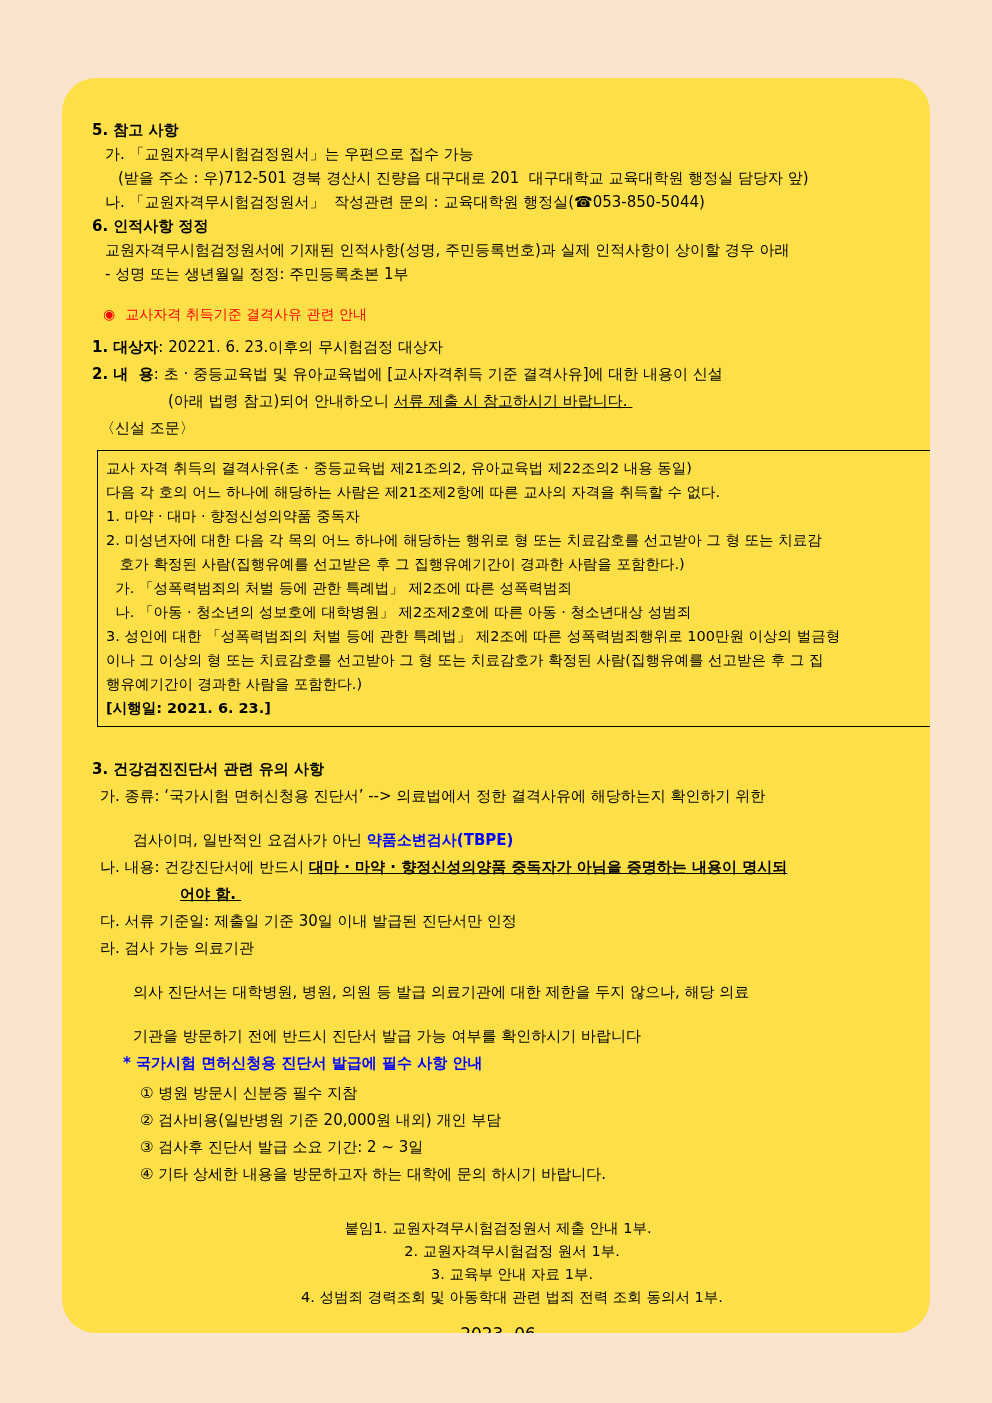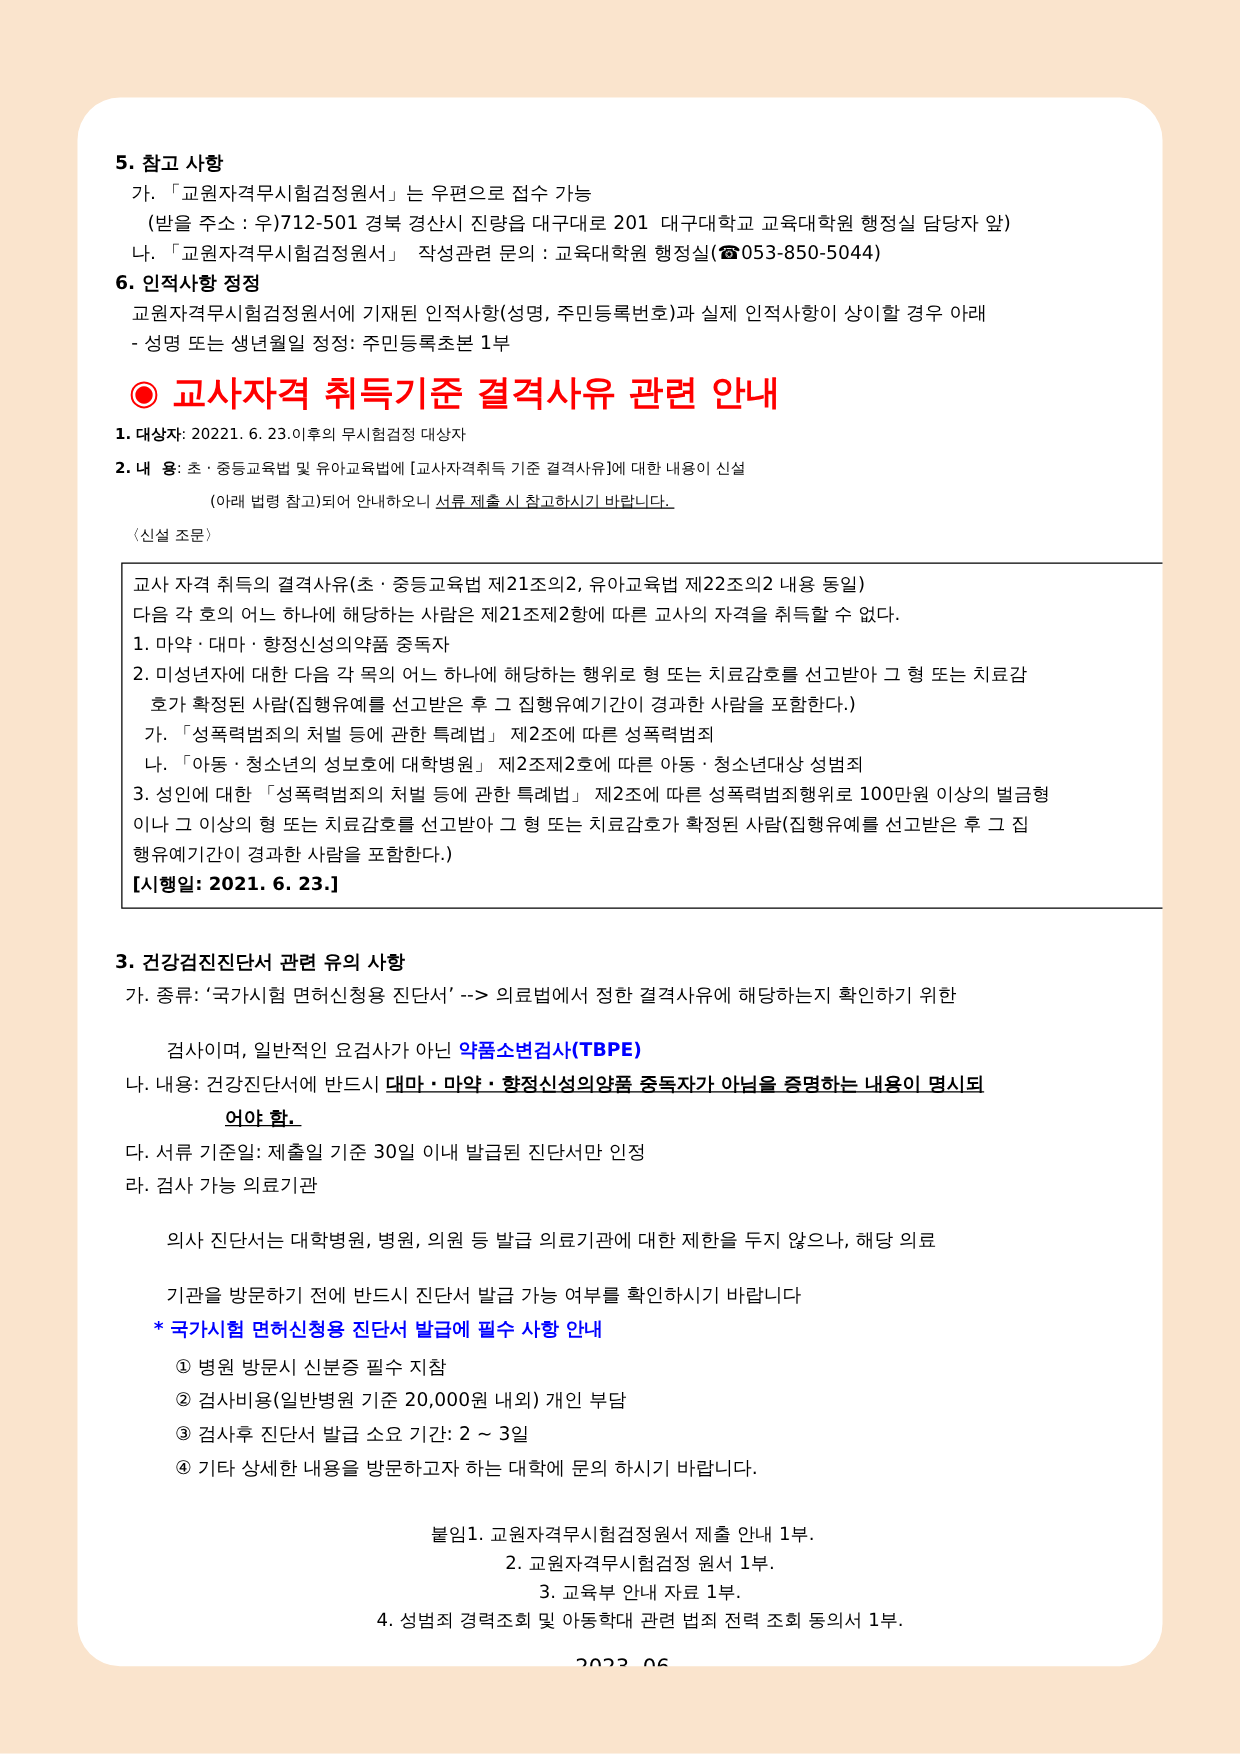--- a/index.html
+++ b/index.html
@@ -10,48 +10,48 @@
     background: #fae4cd;
     font-family: "DejaVu Sans", "Liberation Sans", sans-serif;
     color: #000;
   }
   .panel {
     position: absolute;
     left: 62px;
     top: 78px;
     width: 868px;
     height: 1255px;
-    background: #ffffff;
+    background: #fde047;
     border-radius: 34px;
     box-sizing: border-box;
     padding: 40px 26px 0 30px;
     overflow: hidden;
   }
   [data-bind] { white-space: pre-wrap; }
   .line { font-size: 15px; line-height: 24px; }
   .line3 { font-size: 15px; line-height: 27px; }
   .bold { font-weight: bold; }
   .ind13 { padding-left: 13px; }
   .ind26 { padding-left: 26px; }
   .ind8  { padding-left: 8px; }
   .ind41 { padding-left: 41px; margin-top: 17px; }
   .ind76 { padding-left: 76px; }
   .ind88 { padding-left: 88px; }
   .ind31 { padding-left: 31px; }
   .ind48 { padding-left: 48px; }
   .ind28 { padding-left: 28px; }
   .red-heading {
     margin: 14px 0 6px 11px;
-    font-size: 28px;
-    font-weight: bold;
+    font-size: 14px;
+    font-weight: normal;
     color: #ff0000;
     line-height: 28px;
   }
   .red-heading .bullet { margin-right: 10px; }
-  .notice-item { font-size: 12px; line-height: 27px; }
+  .notice-item { font-size: 15px; line-height: 27px; }
   .underline { text-decoration: underline; }
   .blue { color: #0000ff; font-weight: bold; }
   .law-box {
     margin: 8px 0 0 5px;
     width: 871px;
     box-sizing: border-box;
     border: 1px solid #000;
     padding: 5px 8px 6px 8px;
   }
   .law-box .line { font-size: 14.5px; line-height: 24px; }

